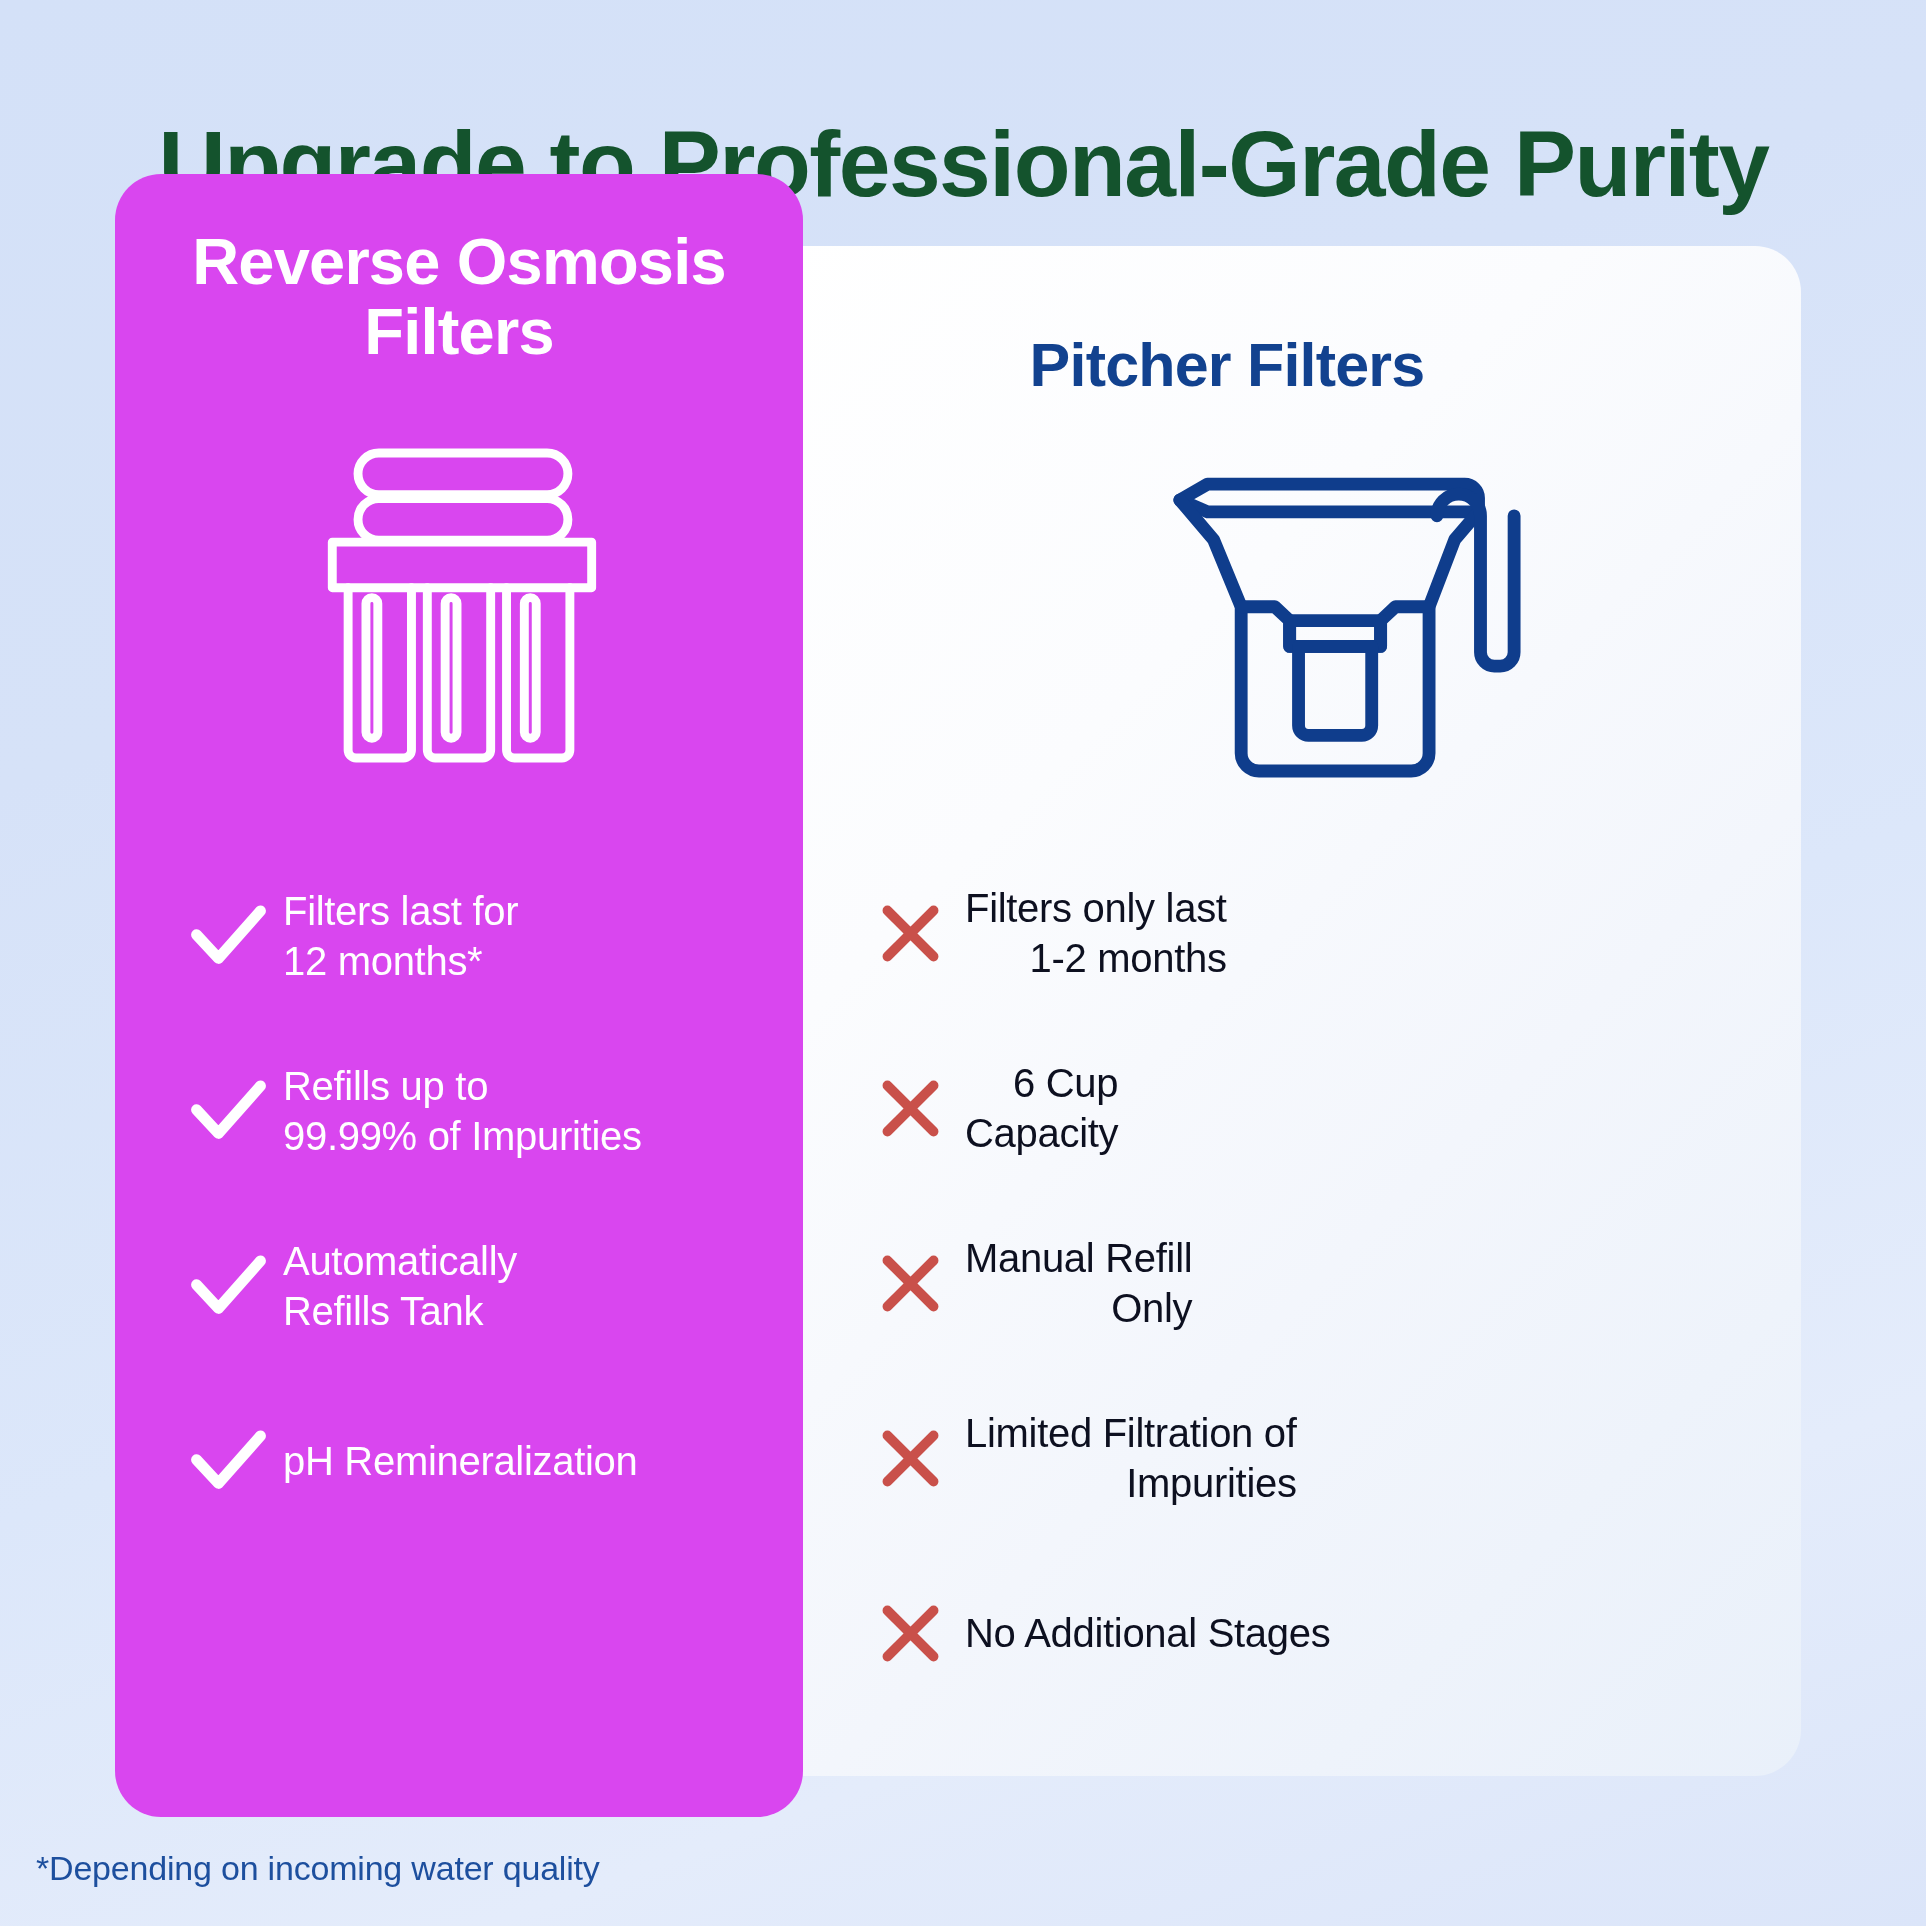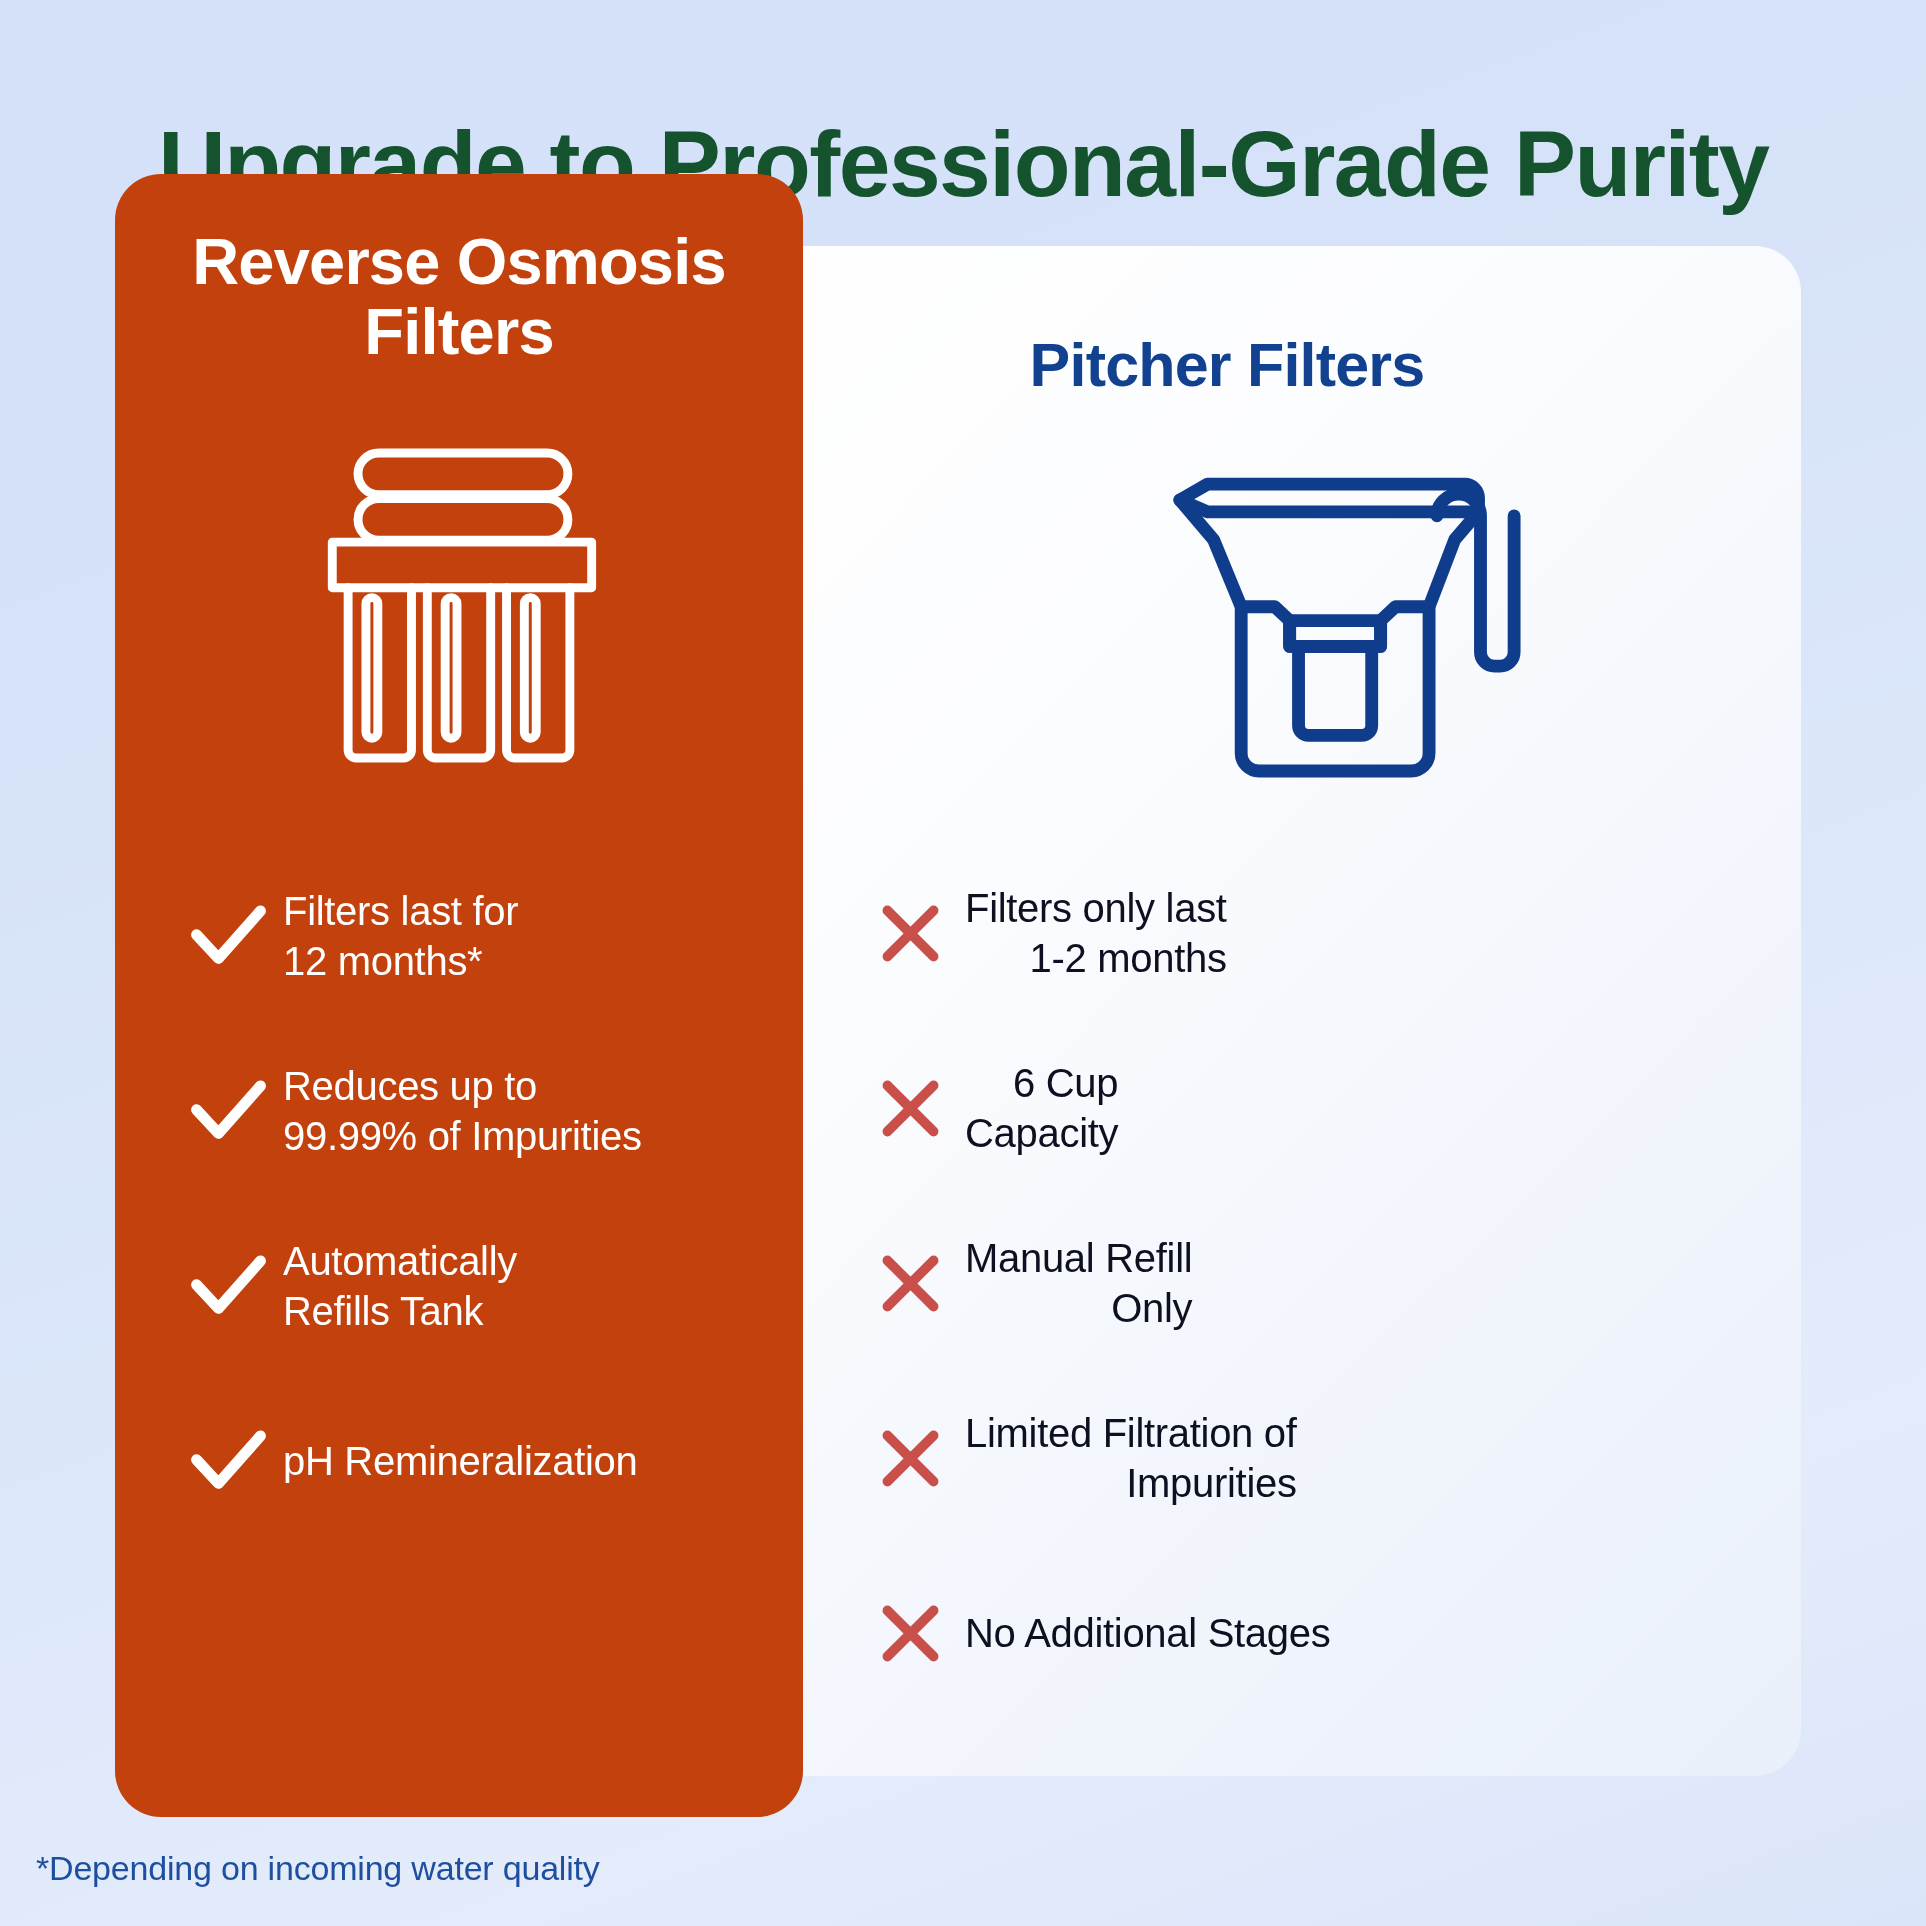--- a/index.html
+++ b/index.html
@@ -47,21 +47,21 @@
     border-radius: 0 46px 46px 0;
   }
 
   
   .card-left {
     position: absolute;
     left: 115px;
     top: 174px;
     width: 688px;
     height: 1643px;
-    background: #c2410c;
+    background: #d946ef;
     border-radius: 46px;
   }
 
   
   .card-left .card-heading {
     position: absolute;
     left: 0;
     top: 53px;
     width: 688px;
     text-align: center;
@@ -285,21 +285,21 @@
       </div>
 
 
       <div class="feature-row">
         <div class="mark">
           <svg viewBox="0 0 90 80" width="83" height="73" fill="none" stroke="#ffffff" stroke-width="12" stroke-linecap="round" stroke-linejoin="round">
             <path d="M10 38 L34 64 L80 12"></path>
           </svg>
         </div>
         <div class="feature-text">
-          <div>Reduces up to</div>
+          <div>Refills up to</div>
           <div>99.99% of Impurities</div>
         </div>
       </div>
 
       <div class="feature-row">
         <div class="mark">
           <svg viewBox="0 0 90 80" width="83" height="73" fill="none" stroke="#ffffff" stroke-width="12" stroke-linecap="round" stroke-linejoin="round">
             <path d="M10 38 L34 64 L80 12"></path>
           </svg>
         </div>

